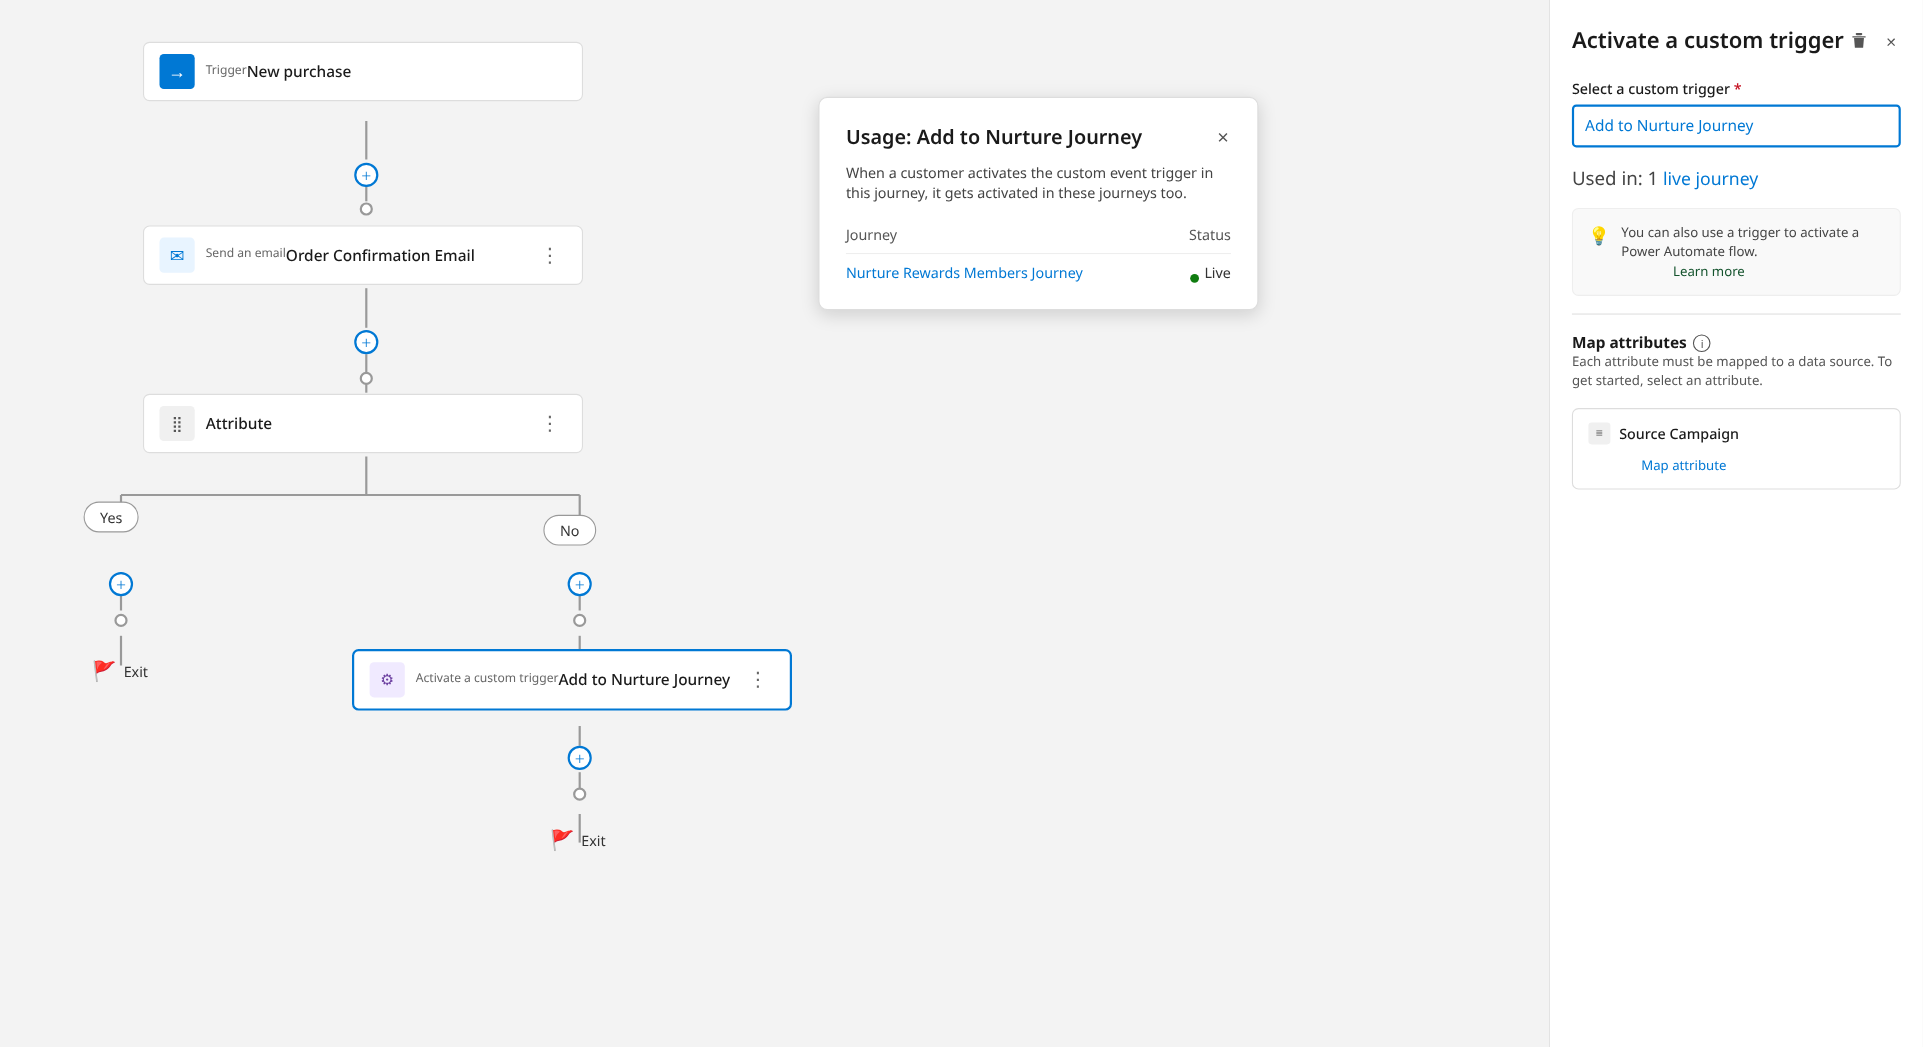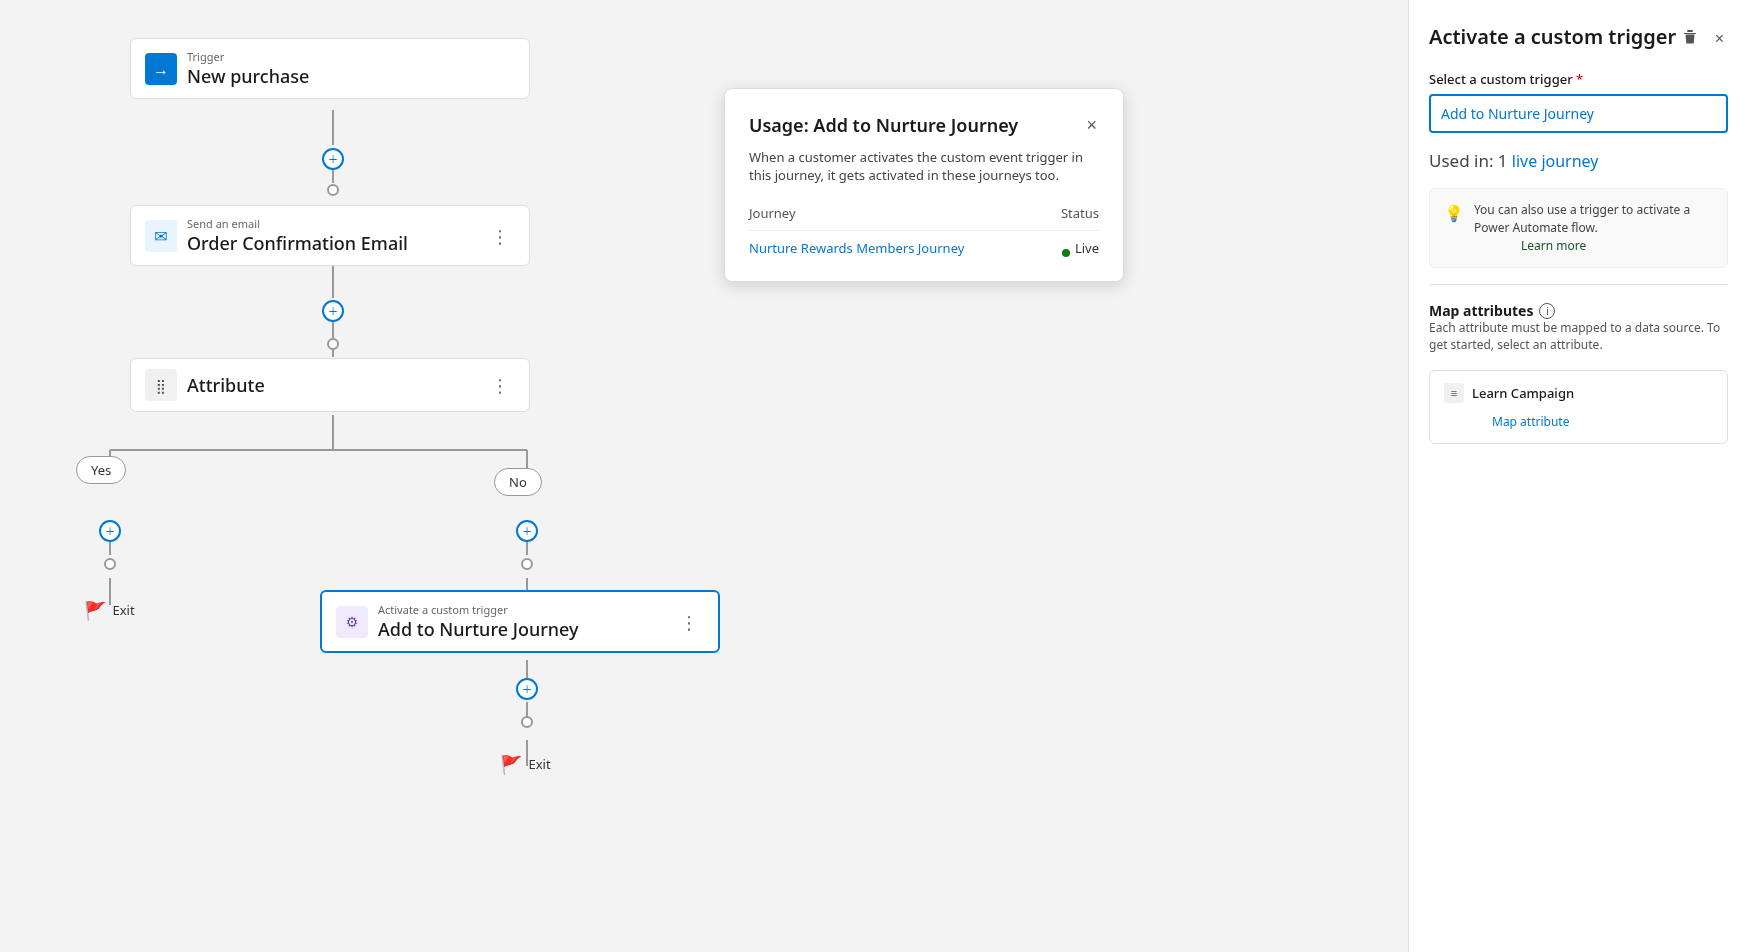--- a/index.html
+++ b/index.html
@@ -43,23 +43,23 @@
       display: flex;
       align-items: center;
       justify-content: center;
       flex-shrink: 0;
     }
     .node-icon.blue { background: #0078d4; color: #fff; font-size: 16px; }
     .node-icon.light-blue { background: #e8f4ff; color: #0078d4; font-size: 16px; }
     .node-icon.purple { background: #f0eaff; color: #6b3fa0; font-size: 14px; }
     .node-icon.gray { background: #f0f0f0; color: #555; font-size: 14px; }
 
-    .node-text { display: flex; flex-direction: column; }
+    .node-text { display: flex; flex-direction: row; }
     .node-label { font-size: 11px; color: #666; }
-    .node-title { font-size: 18px; color: #1a1a1a; font-weight: 500; }
+    .node-title { font-size: 14px; color: #1a1a1a; font-weight: 500; }
 
     .node-menu {
       margin-left: auto;
       color: #666;
       font-size: 18px;
       cursor: pointer;
       padding: 2px 6px;
     }
     .connector-circle {
       position: absolute;
@@ -413,21 +413,21 @@
 
   <div class="connector-plus" style="left:516px; top:678px;">+</div>
 
   <div class="connector-circle" style="left:521px; top:716px;"></div>
 
   <div class="exit-node" style="left:500px; top:752px;">
     <span class="exit-flag">🚩</span>
     <span>Exit</span>
   </div>
 
-  <div class="usage-popup" style="left:724px; top:88px;">
+  <div class="usage-popup" style="left:744px; top:88px;">
     <div class="usage-popup-header">
       <div class="usage-popup-title">Usage: Add to Nurture Journey</div>
       <button class="popup-close">×</button>
     </div>
     <div class="usage-popup-desc">When a customer activates the custom event trigger in this journey, it gets activated in these journeys too.</div>
     <div class="usage-table-header">
       <span>Journey</span>
       <span>Status</span>
     </div>
     <div class="usage-table-row">
@@ -484,17 +484,17 @@
     <div class="map-attributes-header">
       <span class="map-attributes-title">Map attributes</span>
       <span class="info-circle">i</span>
     </div>
     <p class="map-desc">Each attribute must be mapped to a data source. To get started, select an attribute.</p>
   </div>
 
   <div class="attribute-card">
     <div class="attribute-card-header">
       <div class="attr-icon">≡</div>
-      <span class="attr-name">Learn Campaign</span>
+      <span class="attr-name">Source Campaign</span>
     </div>
     <a class="map-attribute-link">Map attribute</a>
   </div>
 </div>
 
 </body></html>

